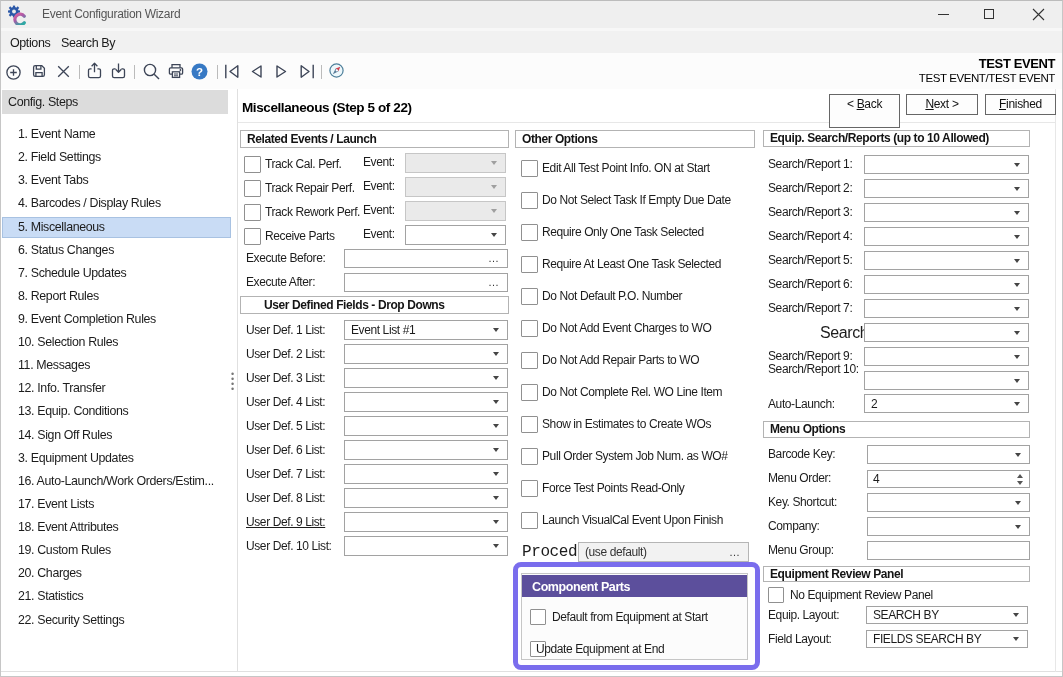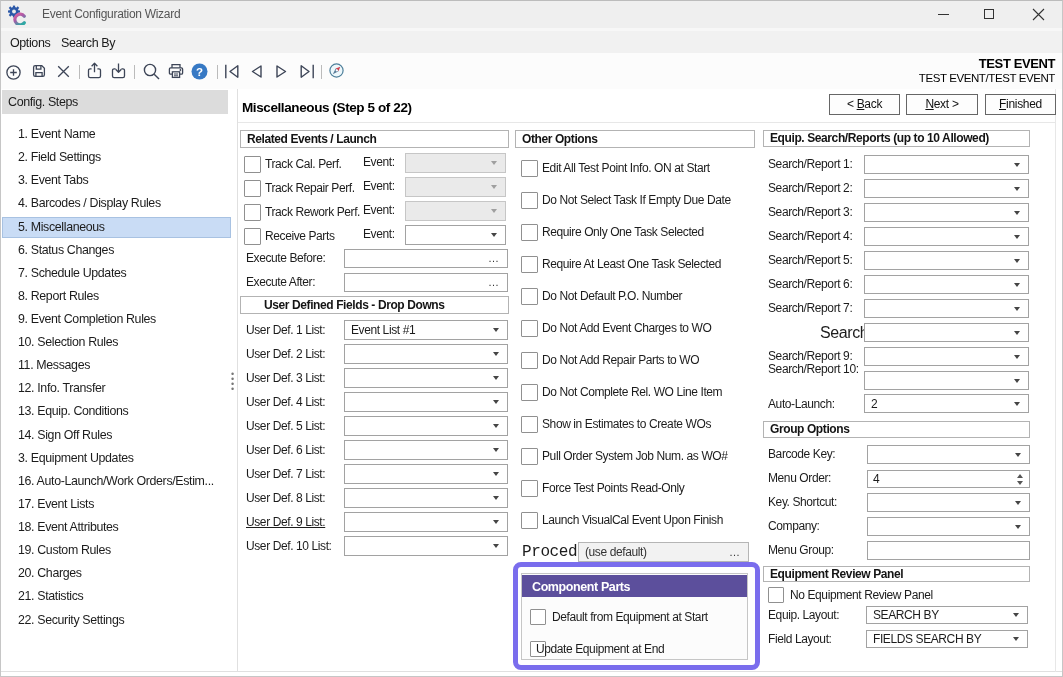--- a/index.html
+++ b/index.html
@@ -154,21 +154,21 @@
 <div class="lbl" style="left:18px;top:543.2px;font-size:12.4px;letter-spacing:-0.35px;">19. Custom Rules</div>
 <div class="lbl" style="left:18px;top:566.3px;font-size:12.4px;letter-spacing:-0.35px;">20. Charges</div>
 <div class="lbl" style="left:18px;top:589.4px;font-size:12.4px;letter-spacing:-0.35px;">21. Statistics</div>
 <div class="lbl" style="left:18px;top:612.5px;font-size:12.4px;letter-spacing:-0.35px;">22. Security Settings</div>
 <div class="abs" style="left:231px;top:372px;width:3px;height:22px;color:#777;font-size:9px;line-height:5px;text-align:center;">•<br>•<br>•<br>•</div>
 <div class="vline" style="left:237px;top:89px;height:583px;"></div>
 <div class="hline" style="left:0;top:671px;width:1063px;"></div>
 <div class="hline" style="left:238px;top:122px;width:817px;background:#e7e7e7;"></div>
 <div class="vline" style="left:1055px;top:89px;height:583px;background:#e7e7e7;"></div>
 <div class="lbl" style="left:242px;top:100px;font-size:13.5px;font-weight:bold;color:#000;">Miscellaneous (Step 5 of 22)</div>
-<div class="btn" style="left:829px;top:94px;width:71px;height:21px;line-height:19px;">&lt; <u>B</u>ack</div>
+<div class="btn" style="left:829px;top:94px;width:71px;height:34px;line-height:19px;">&lt; <u>B</u>ack</div>
 <div class="btn" style="left:906px;top:94px;width:72px;height:21px;line-height:19px;"><u>N</u>ext &gt;</div>
 <div class="btn" style="left:985px;top:94px;width:71px;height:21px;line-height:19px;"><u>F</u>inished</div>
 <div class="gtitle" style="left:240px;top:130px;width:269px;height:18px;line-height:16px;">Related Events / Launch</div>
 <div class="cb" style="left:244px;top:156px;width:17px;height:17px;"></div>
 <div class="lbl" style="left:265px;top:157.0px;font-size:12px;">Track Cal. Perf.</div>
 <div class="lbl" style="left:363px;top:155.0px;font-size:12px;">Event:</div>
 <div class="dd dis" style="left:405px;top:153px;width:101px;height:20px;">
     <div class="car"></div>
   </div>
 <div class="cb" style="left:244px;top:180px;width:17px;height:17px;"></div>
@@ -316,21 +316,21 @@
   </div>
 <div class="lbl" style="left:768px;top:362px;font-size:12px;">Search/Report 10:</div>
 <div class="dd" style="left:864px;top:371px;width:165px;height:19px;">
     <div class="car"></div>
   </div>
 <div class="lbl" style="left:768px;top:396.5px;font-size:12px;">Auto-Launch:</div>
 <div class="dd" style="left:864px;top:394px;width:165px;height:19px;">
     <div class="val">2</div>
     <div class="car"></div>
   </div>
-<div class="gtitle" style="left:763px;top:421px;width:267px;height:17px;line-height:15px;">Group Options</div>
+<div class="gtitle" style="left:763px;top:421px;width:267px;height:17px;line-height:15px;">Menu Options</div>
 <div class="lbl" style="left:768px;top:447.0px;font-size:12px;">Barcode Key:</div>
 <div class="dd" style="left:867px;top:445px;width:163px;height:19px;">
     <div class="car"></div>
   </div>
 <div class="lbl" style="left:768px;top:471.0px;font-size:12px;">Menu Order:</div>
 <div class="abs" style="left:867px;top:470px;width:163px;height:18px;border:1px solid #a2a2a2;background:#fff;">
 <div class="val" style="position:absolute;left:5px;top:50%;transform:translateY(-50%);font-size:12px;color:#1c1c1c;">4</div>
 <div style="position:absolute;right:6px;top:2.5px;width:0;height:0;border-left:3.5px solid transparent;border-right:3.5px solid transparent;border-bottom:4px solid #555;"></div>
 <div style="position:absolute;right:6px;bottom:2.5px;width:0;height:0;border-left:3.5px solid transparent;border-right:3.5px solid transparent;border-top:4px solid #555;"></div>
 </div>

